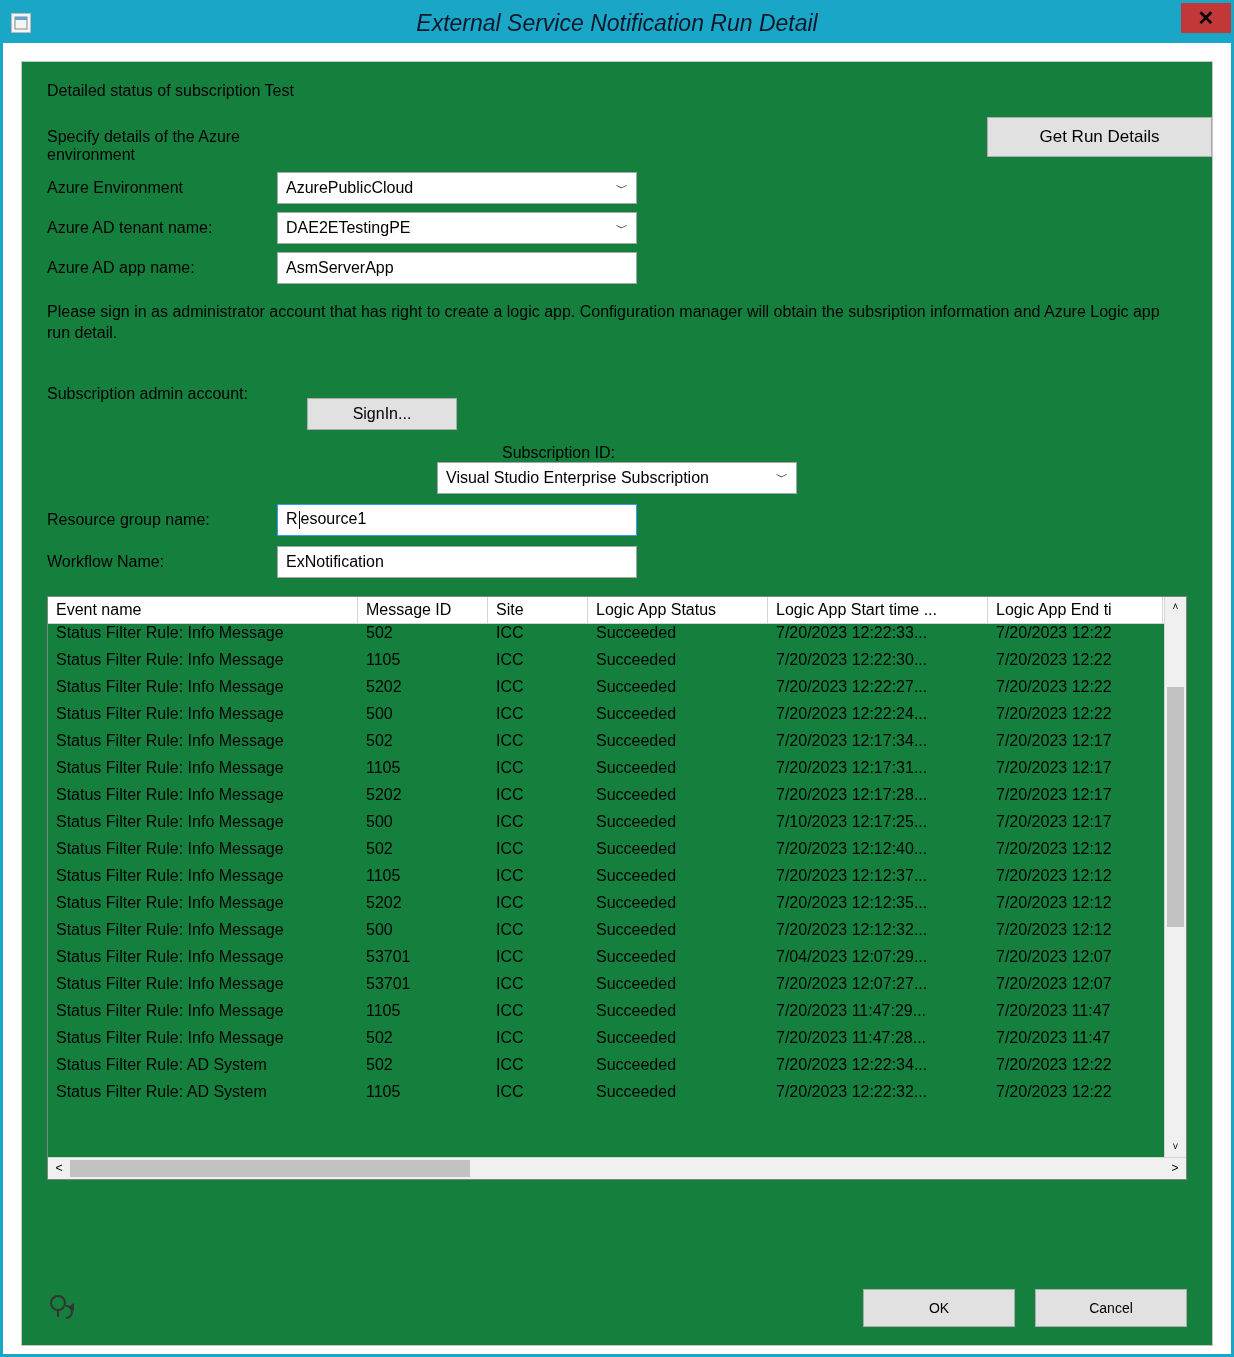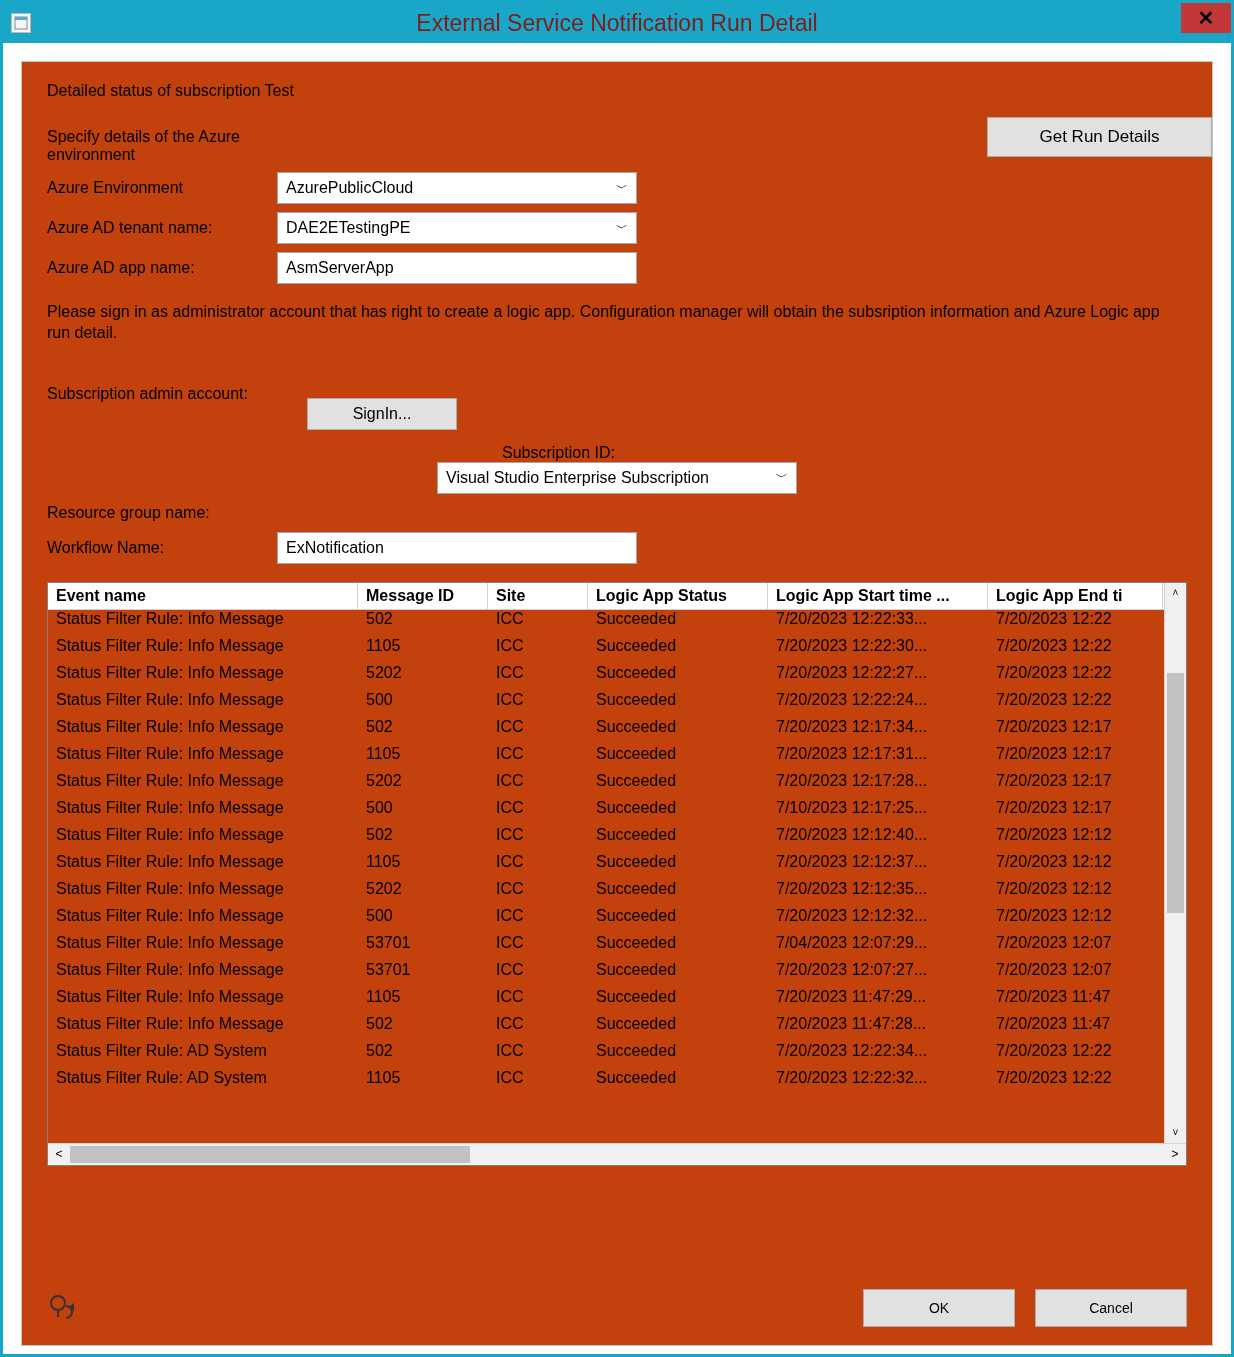--- a/index.html
+++ b/index.html
@@ -1,33 +1,33 @@
 <!DOCTYPE html>
 <html><head>
 <meta charset="utf-8">
 <style>
   * { box-sizing: border-box; }
   body { margin:0; font-family:"Segoe UI",Tahoma,sans-serif; font-size:15px; color:#000; background:#fff; }
   .window { width:1234px; height:1357px; border:3px solid #1aa7c7; background:#fff; position:relative; }
   .titlebar { height:40px; background:#1aa7c7; display:flex; align-items:center; position:relative; }
   .titlebar-icon { width:20px; height:20px; margin-left:8px; background:#f5f5f5; border:1px solid #bbb; display:flex; align-items:center; justify-content:center; font-size:11px; }
-  .titlebar-title { position:absolute; left:0; right:0; text-align:center; font-size:23px; color:#7f1d1d; }
+  .titlebar-title { position:absolute; left:0; right:0; text-align:center; font-size:23px; color:#0f172a;font-style:italic; }
   .close-btn { position:absolute; right:0; top:0; width:50px; height:30px; background:#c23838; color:#000; display:flex; align-items:center; justify-content:center; font-weight:bold; font-size:20px; cursor:pointer; }
-  .content { padding:20px 25px 10px 25px; border:1px solid #c5c5c5; margin:18px; height:1285px; position:relative; background:#c2410c; }
+  .content { padding:20px 25px 10px 25px; border:1px solid #c5c5c5; margin:18px; height:1285px; position:relative; background:#15803d; }
   .header-text { font-size:16px; margin-bottom:28px; }
   .row { display:flex; align-items:center; margin-bottom:8px; position:relative; }
   .label { width:230px; font-size:16px; }
   .combo,.textfield { width:360px; height:32px; border:1px solid #a6a6a6; background:#fff; padding:2px 8px; font-size:16px; display:flex; align-items:center; justify-content:space-between;gap:12px; }
   .textfield-focus { border:1px solid #3399ff; outline:none; }
   .chevron { font-size:12px; margin-left:6px; }
   .getrun-btn { position:absolute; right:0; top:55px; width:225px; height:40px; background:#e1e1e1; border:1px solid #acacac; font-size:17px; cursor:pointer; }
   .instr { font-size:16px; margin:18px 0 14px 0; line-height:1.3; max-width:1130px; }
   .signin-btn { width:150px; height:32px; background:#e1e1e1; border:1px solid #acacac; font-size:16px; cursor:pointer;margin-top:40px; }
   .grid-wrap { margin-top:18px; border:1px solid #828282; width:1140px; height:584px; display:flex; flex-direction:column; }
-  .grid-header { display:flex; background:#fff; border-bottom:1px solid #d0d0d0; font-size:16px;font-weight:bold; }
+  .grid-header { display:flex; background:#fff; border-bottom:1px solid #d0d0d0; font-size:16px; }
   .gh { padding:4px 8px; border-right:1px solid #d4d4d4; overflow:hidden; white-space:nowrap; }
   .grid-body { flex:1; overflow:hidden; }
   .grow { display:flex; font-size:16px; height:27px; align-items:flex-start; }
   .gc { padding:0 8px; overflow:hidden; white-space:nowrap; }
   .c0{width:310px;} .c1{width:130px;} .c2{width:100px;} .c3{width:180px;} .c4{width:220px;} .c5{width:175px;}
   .vscroll { width:22px; background:#f0f0f0; border-left:1px solid #d4d4d4; position:relative; }
   .vscroll-up,.vscroll-down{height:20px;display:flex;align-items:center;justify-content:center;font-size:10px;}
   .vscroll-thumb{position:absolute;left:2px;right:2px;top:90px;height:240px;background:#c2c2c2;}
   .hscroll{height:22px;background:#f0f0f0;border-top:1px solid #d4d4d4;display:flex;align-items:center;justify-content:space-between;}
   .hscroll-btn{width:22px;height:22px;display:flex;align-items:center;justify-content:center;font-size:12px;}
@@ -98,20 +98,23 @@
     <div class="row" style="margin-top:14px;flex-direction:column;">
       <div class="label">Subscription ID:</div>
       <div class="combo">
         <span>Visual Studio Enterprise Subscription</span>
         <span class="chevron">﹀</span>
       </div>
     </div>
 
     <div class="row" style="margin-top:10px;">
       <div class="label">Resource group name:</div>
+      <div class="textfield textfield-focus">
+        <span><span>R</span><span class="cursor-caret"></span><span>esource1</span></span>
+      </div>
     </div>
 
     <div class="row" style="margin-top:10px;">
       <div class="label">Workflow Name:</div>
       <div class="textfield">
         <span>ExNotification</span>
       </div>
     </div>
 
     <div class="grid-wrap">

